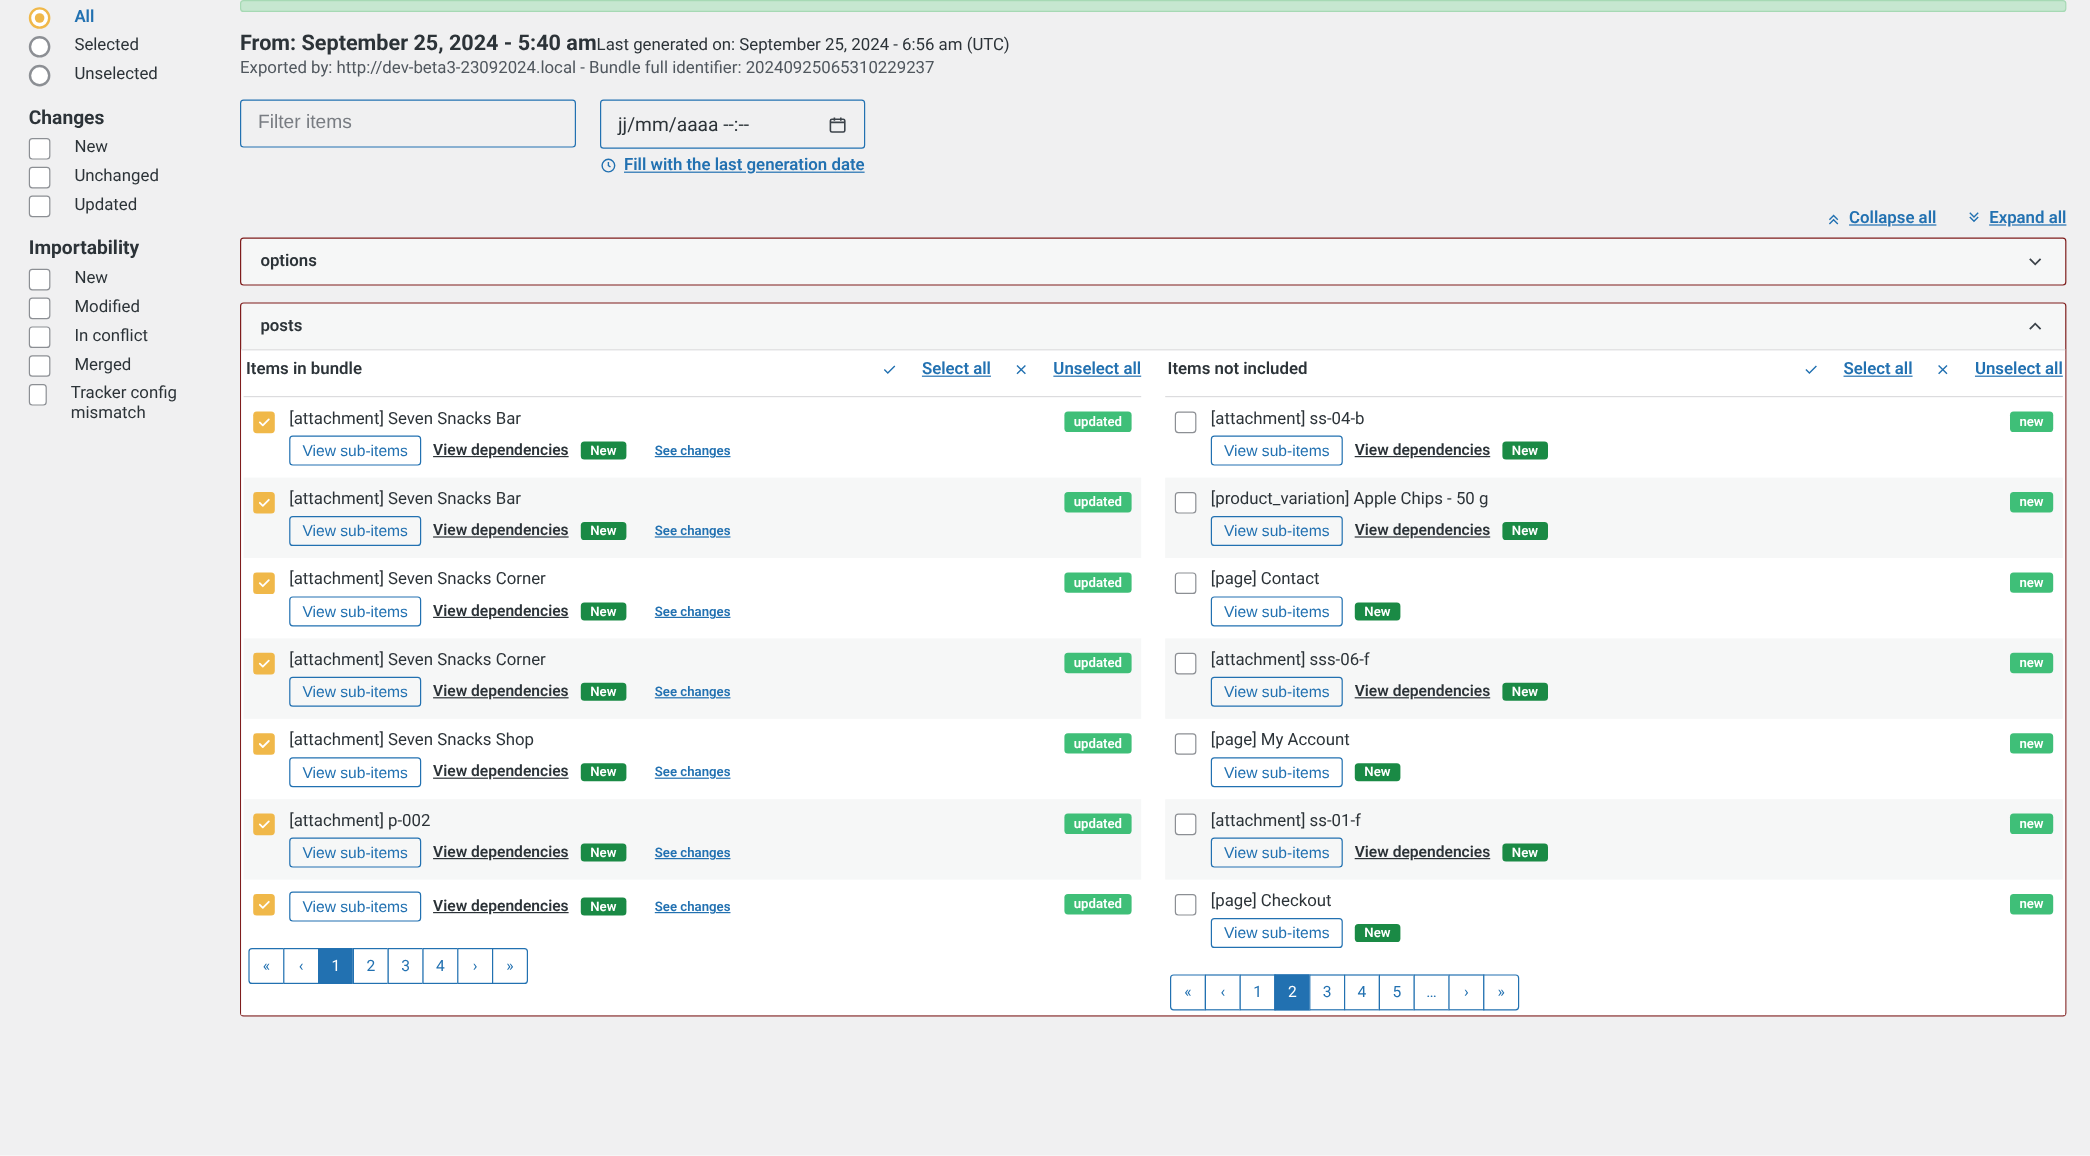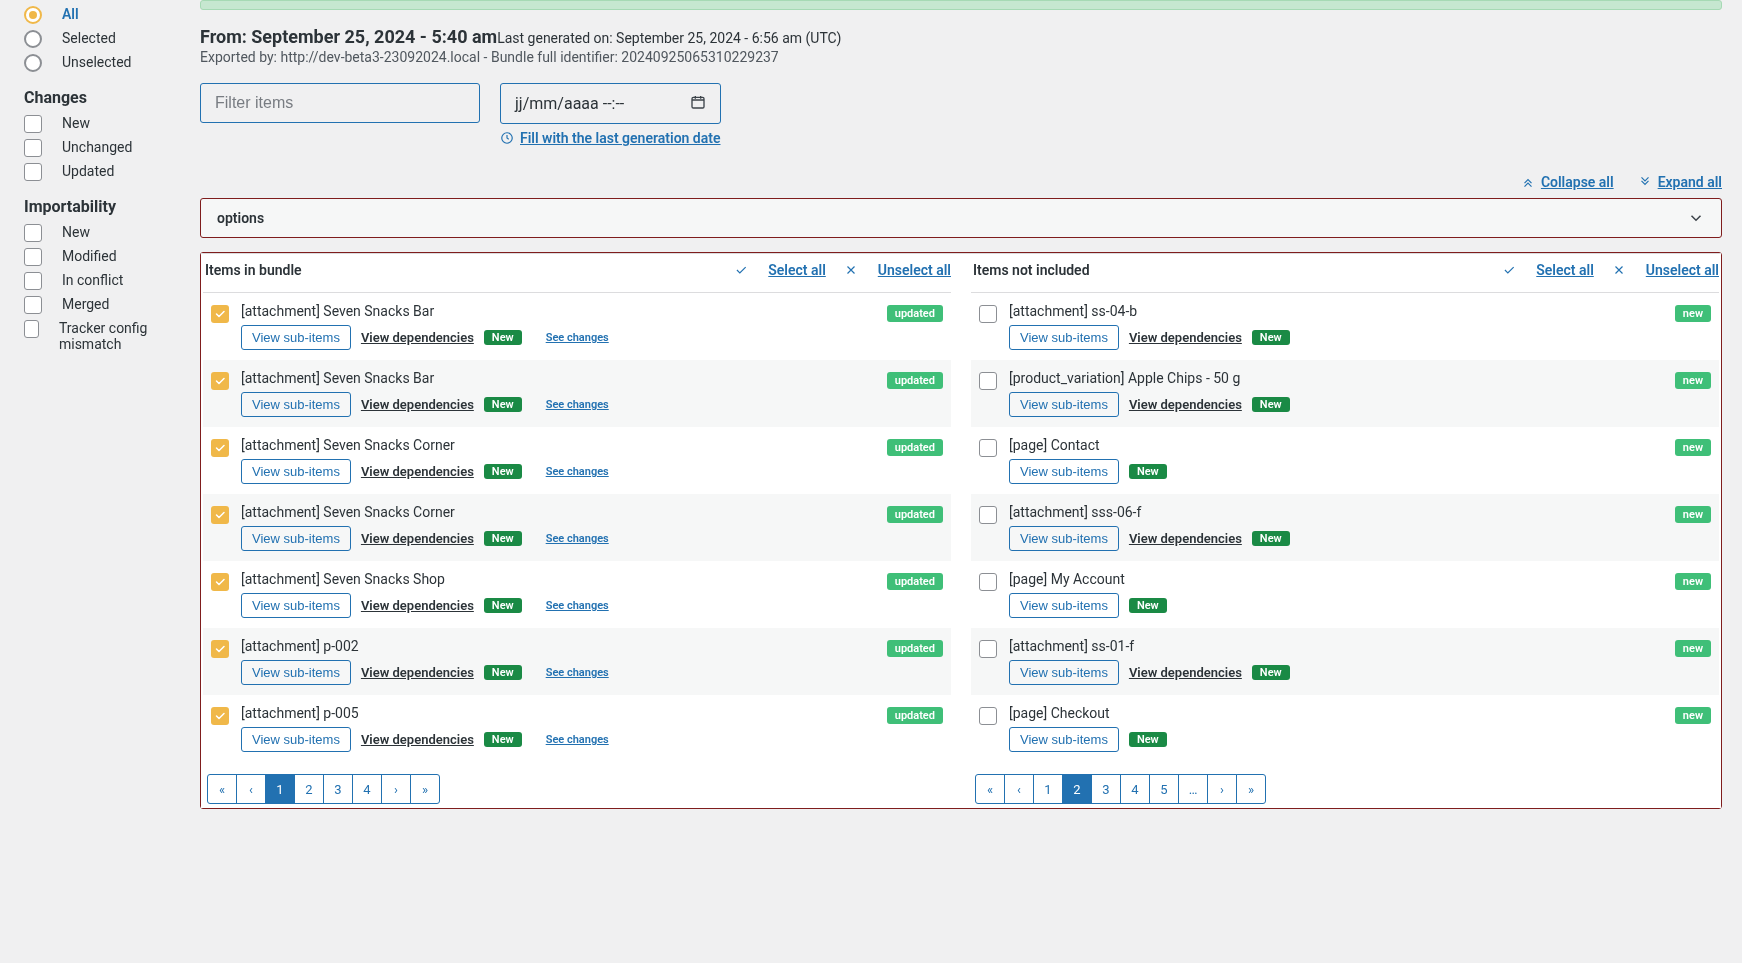--- a/index.html
+++ b/index.html
@@ -125,21 +125,21 @@
     flex-direction: column;
     gap: 6px;
   }
   .date-wrap {
     border: 1.5px solid var(--blue);
     border-radius: 3px;
     padding: 10px 14px;
     font-size: 16px;
     min-width: 220px;
     display: flex;
-    align-items: flex-start;
+    align-items: center;
     justify-content: space-between;
     gap: 6px;
   }
   .cal-icon { width: 16px; height: 16px; }
   .link-action {
     color: var(--blue);
     text-decoration: underline;
     font-weight: 600;
     font-size: 14px;
     display: inline-flex;
@@ -414,20 +414,26 @@
     <div class="panel">
       <div class="panel-header">
         <span>options</span>
         <svg class="chev" viewBox="0 0 24 24" fill="none" stroke="#3c434a" stroke-width="2">
             <path d="M6 9l6 6 6-6"></path>
           </svg>
       </div>
     </div>
 
     <div class="panel">
+      <div class="panel-header">
+        <span>posts</span>
+        <svg class="chev" viewBox="0 0 24 24" fill="none" stroke="#3c434a" stroke-width="2">
+            <path d="M6 15l6-6 6 6"></path>
+          </svg>
+      </div>
       <div class="panel-body">
         <div class="columns">
 
           <div class="col">
             <div class="col-head">
               <span class="title">Items in bundle</span>
               <div class="actions">
                 <span class="iconwrap">
                   <svg viewBox="0 0 24 24" fill="none" stroke-width="2">
                       <path d="M5 12l5 5L20 7"></path>
@@ -545,21 +551,20 @@
                   </div>
                   <span class="status-badge updated">updated</span>
                 </div>
                 <div class="item-row">
                   <span class="item-check checked">
                     <svg viewBox="0 0 24 24" fill="none" stroke-width="3" stroke-linecap="round" stroke-linejoin="round">
                       <path d="M5 12l5 5L20 7"></path>
                     </svg>
                   </span>
                   <div class="item-main">
-                    <div class="item-title">[attachment] p-005</div>
                     <div class="item-actions">
                       <button class="btn-outline">View sub-items</button>
                       <a href="#" class="link-underline">View dependencies</a>
                       <span class="pill new">New</span>
                       <a href="#" class="link-blue" style="margin-left: 14px;">See changes</a>
                     </div>
                   </div>
                   <span class="status-badge updated">updated</span>
                 </div>
               </div>

